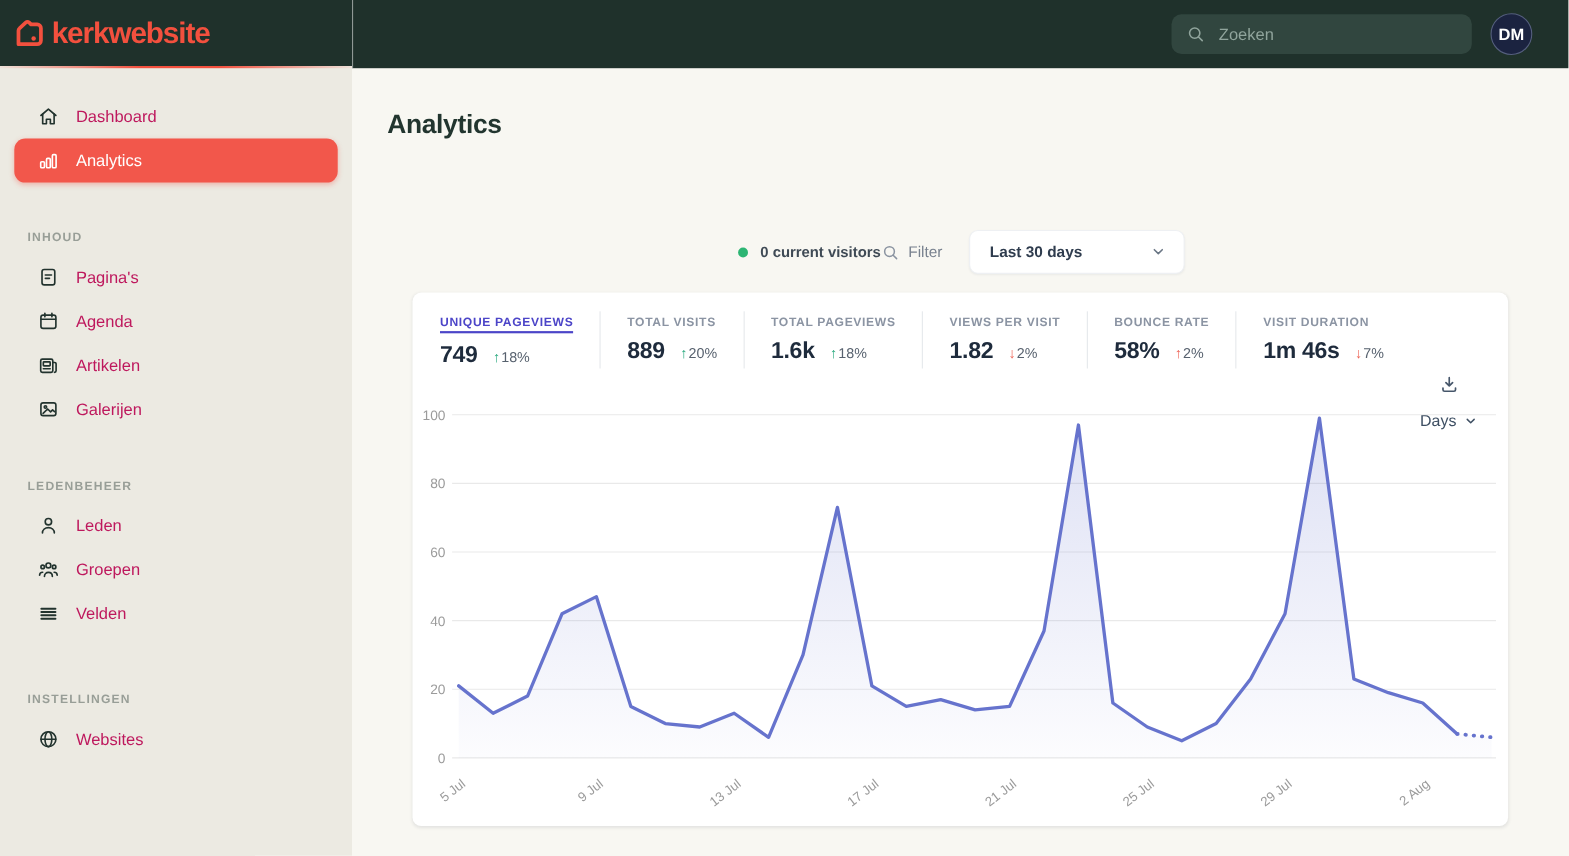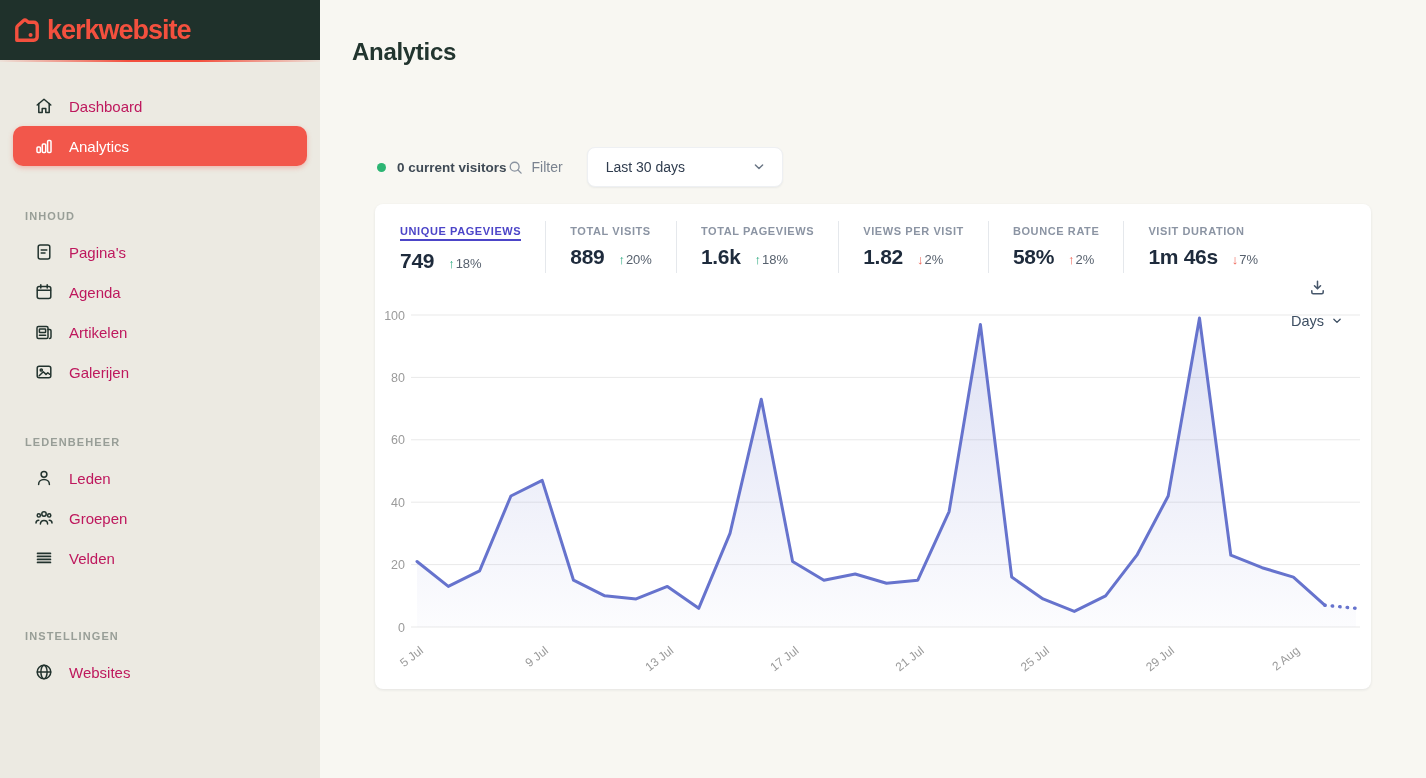--- a/index.html
+++ b/index.html
@@ -40,29 +40,29 @@
   .search input { flex:1; background:transparent; border:none; outline:none;
     font-family:"Liberation Sans",sans-serif; font-size:15px; color:#d6ddd9; }
   .search input::placeholder { color:#90a49c; }
   .avatar { width:38px; height:38px; border-radius:50%; background:#1b2340; border:1px solid #555f7e;
     color:#fff; font-weight:700; font-size:15px; display:flex; align-items:center; justify-content:center; cursor:pointer; }
 
   
   .content { padding:0 55px 0 32px; }
   .page-title { font-size:24px; font-weight:800; color:#22352f; letter-spacing:-0.3px; margin:38px 0 0 0; }
 
-  .controls { margin:81px 0 0 25px; height:40px; display:flex; align-items:center; justify-content:flex-start; }
+  .controls { margin:81px 0 0 25px; height:40px; display:flex; align-items:center; justify-content:center; }
   .visitors { display:flex; align-items:center; gap:11px; font-size:13.5px; font-weight:700; color:#3f4a55; }
   .live-dot { width:9px; height:9px; border-radius:50%; background:#2cb573; }
   .controls-right { display:flex; align-items:center; gap:24px; }
   .filter-btn { display:flex; align-items:center; gap:8px; color:#79828f; font-size:14px; cursor:pointer; }
   .filter-btn svg { color:#8a93a0; }
   .range-select { width:196px; height:40px; background:#ffffff; border:1px solid #eef0f3; border-radius:8px;
     box-shadow:0 1px 2px rgba(20,30,60,0.06); display:flex; align-items:center; justify-content:space-between;
-    padding:0 15px 0 18px; font-size:14px; font-weight:400; color:#2f3c4e; cursor:pointer; }
+    padding:0 15px 0 18px; font-size:14px; font-weight:700; color:#2f3c4e; cursor:pointer; }
   .range-select svg { color:#6a7685; }
 
   
   .card { margin:17px 0 0 23px; width:996px; height:485px; background:#ffffff; border-radius:8px;
     box-shadow:0 1px 3px rgba(25,35,60,0.09); position:relative; }
   .stats { display:flex; padding-top:17px; }
   .stat { padding:0 24px; cursor:pointer; }
   .stat:first-child { padding-left:25px; }
   .stat + .stat { border-left:1px solid #e5e8ec; }
   .stat-label { display:inline-block; font-size:11px; font-weight:700; letter-spacing:0.6px; color:#8b94a3; margin-bottom:8px; white-space:nowrap; }
@@ -205,20 +205,32 @@
                 <path d="M3.4 10 H16.6"></path>
               </svg>
             </span>
             <span class="nav-label">Websites</span>
           </div>
         </div>
       </div>
   </aside>
 
   <div class="main">
+    <header class="topbar">
+      <div class="search">
+        <span style="display:flex;">
+          <svg width="18" height="18" viewBox="0 0 20 20" fill="none" stroke="currentColor" stroke-width="1.6" stroke-linecap="round">
+            <circle cx="9" cy="9" r="5.2"></circle>
+              <path d="M12.9 12.9 L16.6 16.6"></path>
+          </svg>
+        </span>
+        <input type="text" placeholder="Zoeken" style="">
+      </div>
+      <div class="avatar">DM</div>
+    </header>
 
     <div class="content">
       <h1 class="page-title">Analytics</h1>
 
       <div class="controls">
         <div class="visitors">
           <span class="live-dot"></span>
           <span>0 current visitors</span>
         </div>
         <div class="controls-right">

